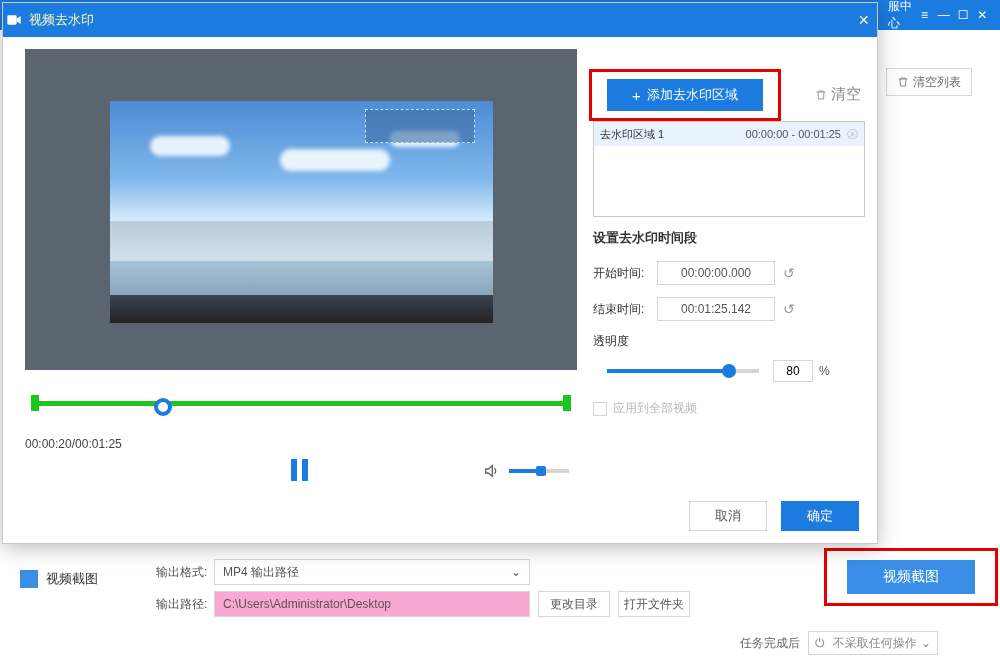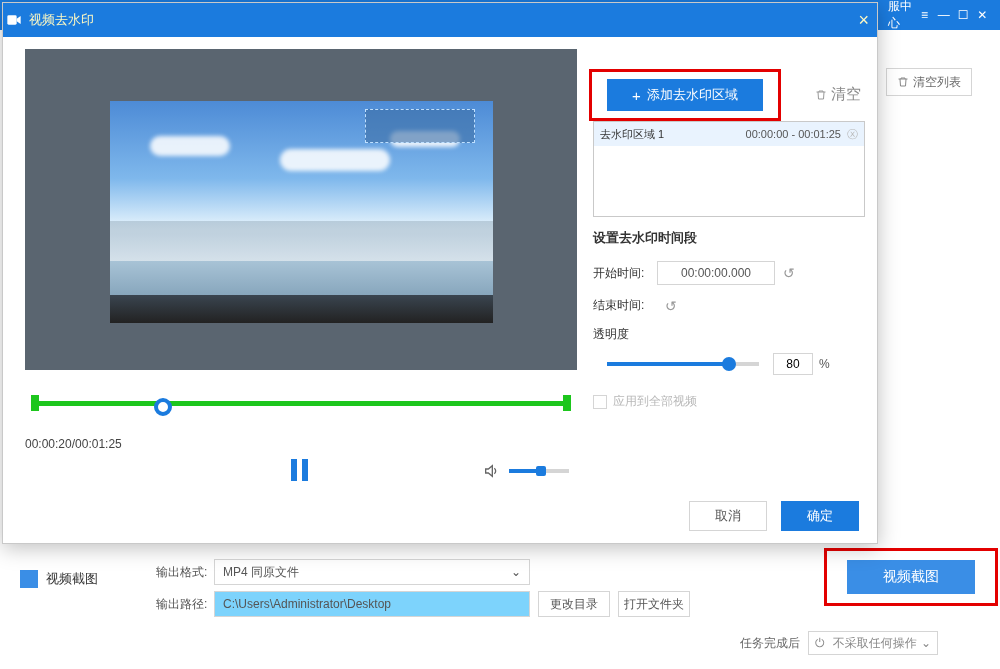--- a/index.html
+++ b/index.html
@@ -12,21 +12,21 @@
 .parent-ctrl { width: 26px; height: 26px; display: flex; align-items: center; justify-content: center; color: #fff; }
 .clear-list-btn { position: absolute; top: 68px; right: 28px; width: 86px; height: 28px; border: 1px solid #d5d5d5; background: #fff; display: flex; align-items: center; justify-content: center; font-size: 12px; color: #6b6b6b; }
 .clear-list-btn .ico { margin-right: 4px; }
 .video-screenshot { position: absolute; left: 20px; top: 570px; display:flex; align-items:center; font-size:13px; color:#333; }
 .video-screenshot .ico { width:18px; height:18px; background:#3a8ee6; margin-right:8px; display:inline-block; }
 
 .out-rows { position: absolute; left: 156px; top: 558px; font-size: 12px; color:#555; }
 .out-row { display:flex; align-items:center; height: 28px; margin-bottom: 4px; }
 .out-label { width: 58px; }
 .out-select { width: 316px; height: 26px; border:1px solid #d5d5d5; background:#fff; display:flex; align-items:center; justify-content:space-between; padding:0 8px; font-size:12px; color:#555;}
-.out-path { width: 316px; height:26px; border:1px solid #d5d5d5; background:#7dd3fc; display:flex; align-items:center; padding:0 8px; font-size:12px; color:#555;}
+.out-path { width: 316px; height:26px; border:1px solid #d5d5d5; background:#f9a8d4; display:flex; align-items:center; padding:0 8px; font-size:12px; color:#555;}
 .out-btn { width:72px; height:26px; border:1px solid #d5d5d5; background:#fff; margin-left:8px; font-size:12px; color:#555; display:flex; align-items:center; justify-content:center;}
 
 .process-all-wrap { position:absolute; left:824px; top:548px; width:174px; height:58px; border:3px solid #e30000; display:flex; align-items:center; justify-content:center;}
 .process-all-btn { width:128px; height:34px; background:#3a8ee6; color:#fff; font-size:14px; display:flex; align-items:center; justify-content:center;}
 
 .task-after { position:absolute; left:740px; top:631px; font-size:12px; color:#666; display:flex; align-items:center;}
 .task-select { width:130px; height:24px; border:1px solid #d5d5d5; background:#fff; margin-left:8px; display:flex; align-items:center; justify-content:space-between; padding:0 6px; font-size:12px; color:#888;}
 .task-select .pwr { color:#888; margin-right:4px;}
 
 
@@ -132,21 +132,21 @@
 
   <div class="video-screenshot">
     <span class="ico"></span>
     <span>视频截图</span>
   </div>
 
   <div class="out-rows">
     <div class="out-row">
       <span class="out-label">输出格式:</span>
       <div class="out-select">
-        <span>MP4  同原文件</span>
+        <span>MP4  输出路径</span>
         <span>⌄</span>
       </div>
     </div>
     <div class="out-row">
       <span class="out-label">输出路径:</span>
       <div class="out-path">
         <span>C:\Users\Administrator\Desktop</span>
       </div>
       <div class="out-btn">
           <span>更改目录</span>
@@ -256,20 +256,23 @@
         <h4>设置去水印时间段</h4>
         <div class="set-row">
           <span class="lbl">开始时间:</span>
           <div class="val">
               <span>00:00:00.000</span>
             </div>
           <span class="reset">↺</span>
         </div>
         <div class="set-row">
           <span class="lbl">结束时间:</span>
+          <div class="val">
+              <span>00:01:25.142</span>
+            </div>
           <span class="reset">↺</span>
         </div>
 
         <div class="opacity-wrap">
           <span class="lbl2">透明度</span>
           <div class="op-row">
             <div class="op-track">
               <div class="op-fill"></div>
               <div class="op-thumb"></div>
             </div>

